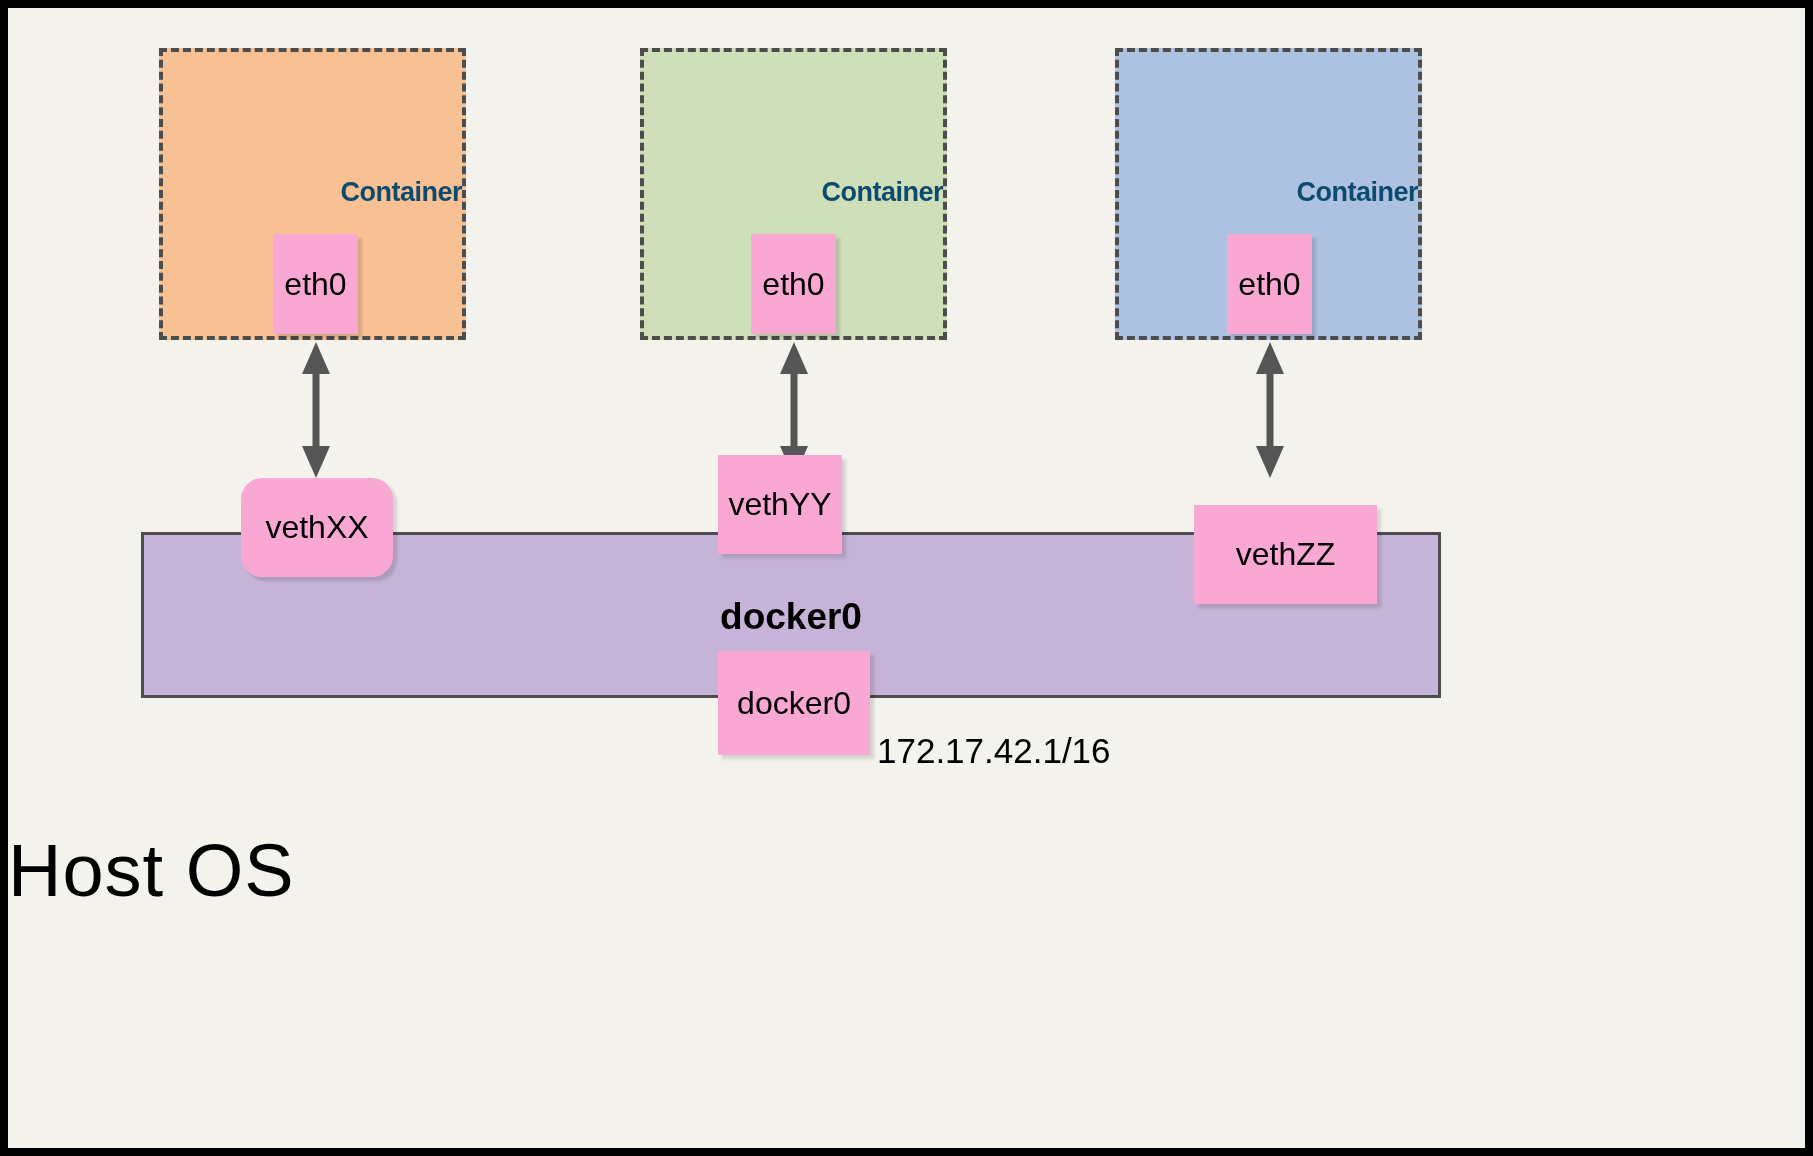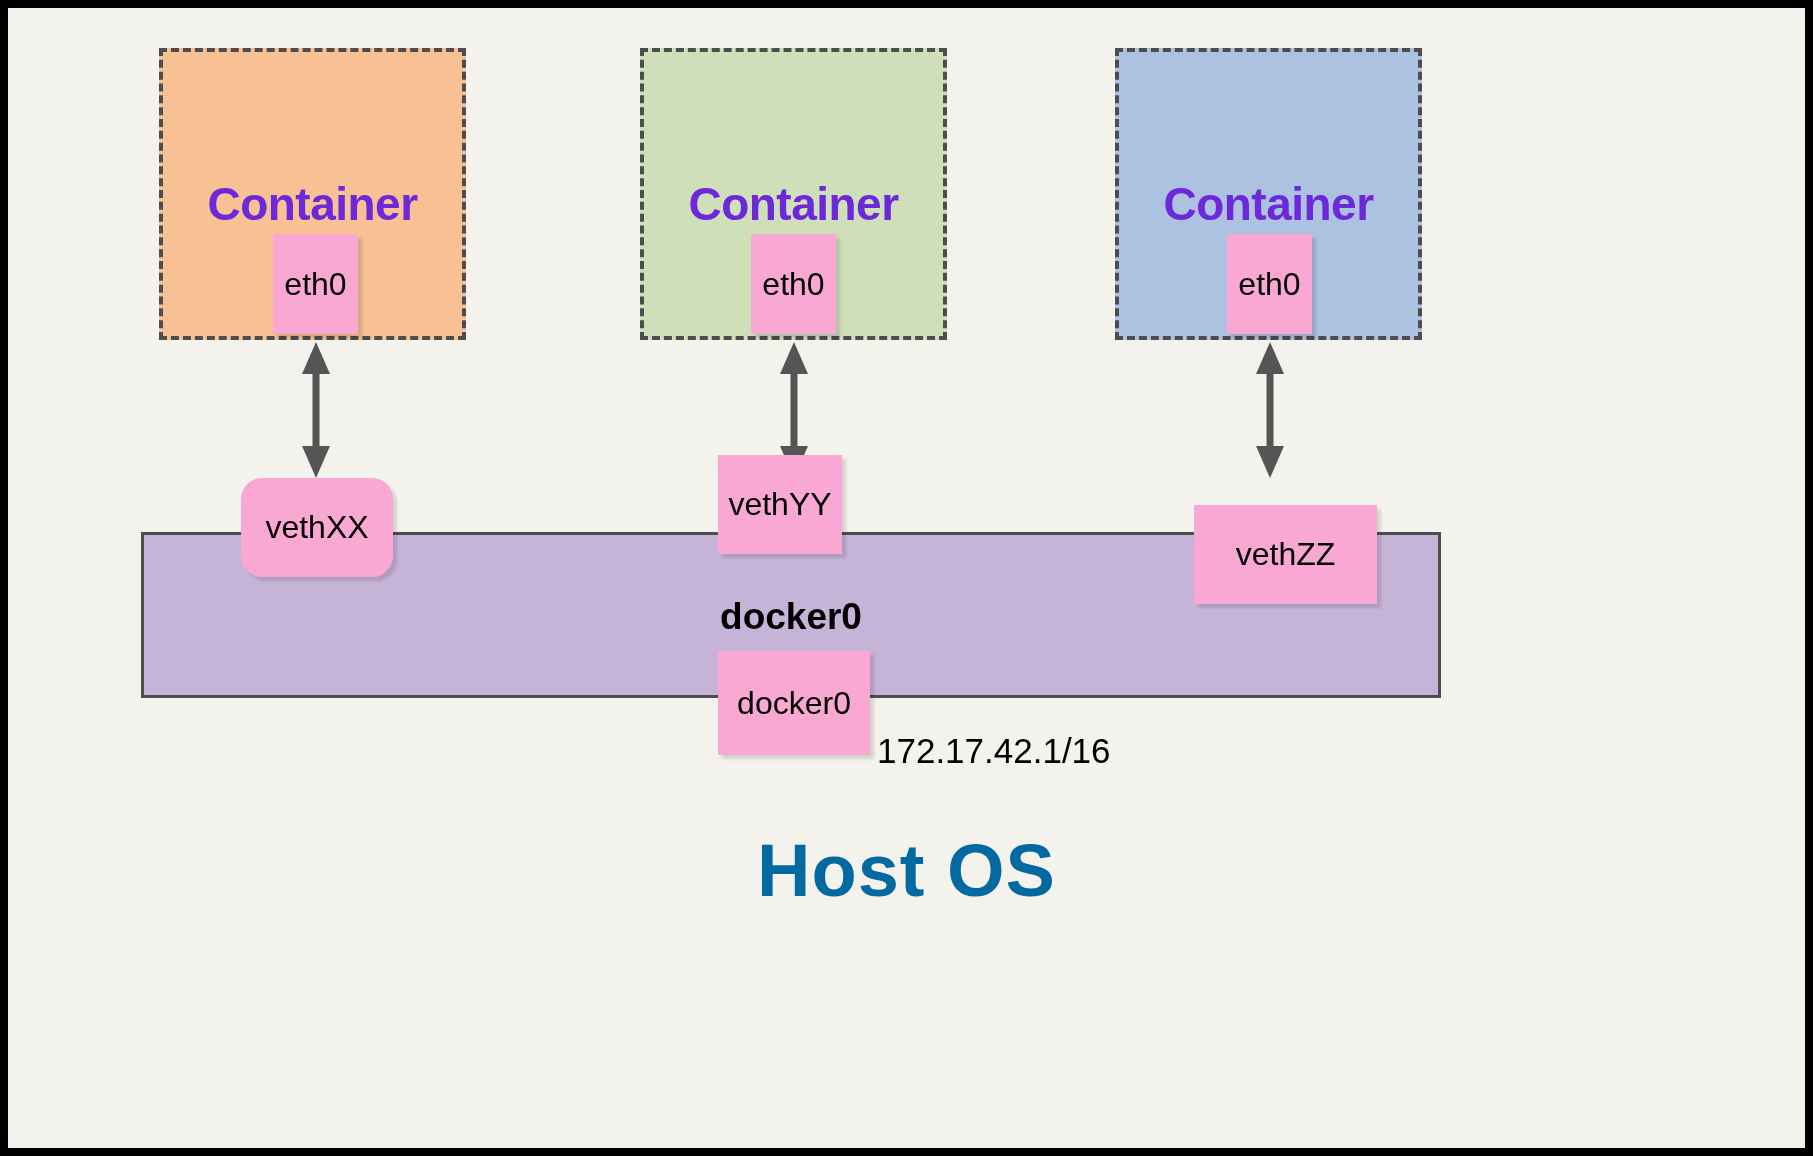--- a/index.html
+++ b/index.html
@@ -27,24 +27,24 @@
 
   
   .container-box {
     position: absolute;
     border: 4px dashed #4d4d4d;
     box-sizing: border-box;
   }
   .container-title {
     position: absolute;
     width: 100%;
-    text-align: center;
-    font-size: 46px;
+    text-align: right;
+    font-size: 27px;
     font-weight: bold;
-    color: #6d28d9;
+    color: #0c4a6e;
     letter-spacing: -0.5px;
   }
 
   
   .iface {
     position: absolute;
     background: #f9a8d4;
     box-shadow: 4px 4px 3px rgba(0,0,0,0.13);
     display: flex;
     align-items: center;
@@ -83,25 +83,24 @@
   .plain-label {
     position: absolute;
     color: #000000;
   }
   #ip-label {
     font-size: 35px;
     letter-spacing: 0px;
   }
   #host-os-label {
     width: 100%;
-    text-align: center;
+    text-align: left;
     font-size: 74px;
-    color: #0369a1;
+    color: #000000;
     letter-spacing: 1px;
-    font-weight: bold;
   }
 </style>
 </head>
 <body>
 
 <div id="canvas">
 
   <div class="container-box" style="left:151px; top:40px; width:307px; height:292px; background:#f7c194;">
     <div class="container-title" style="top:125px;">Container</div>
   </div>

